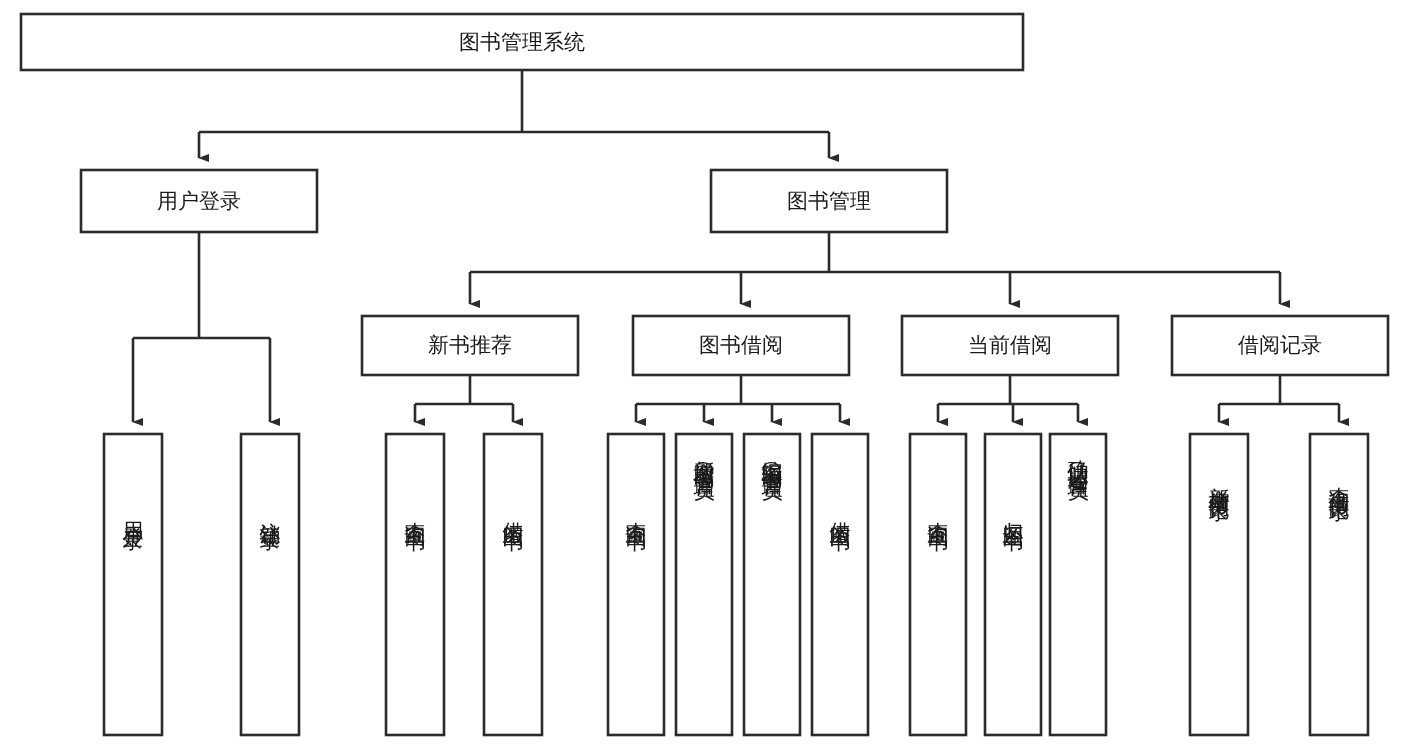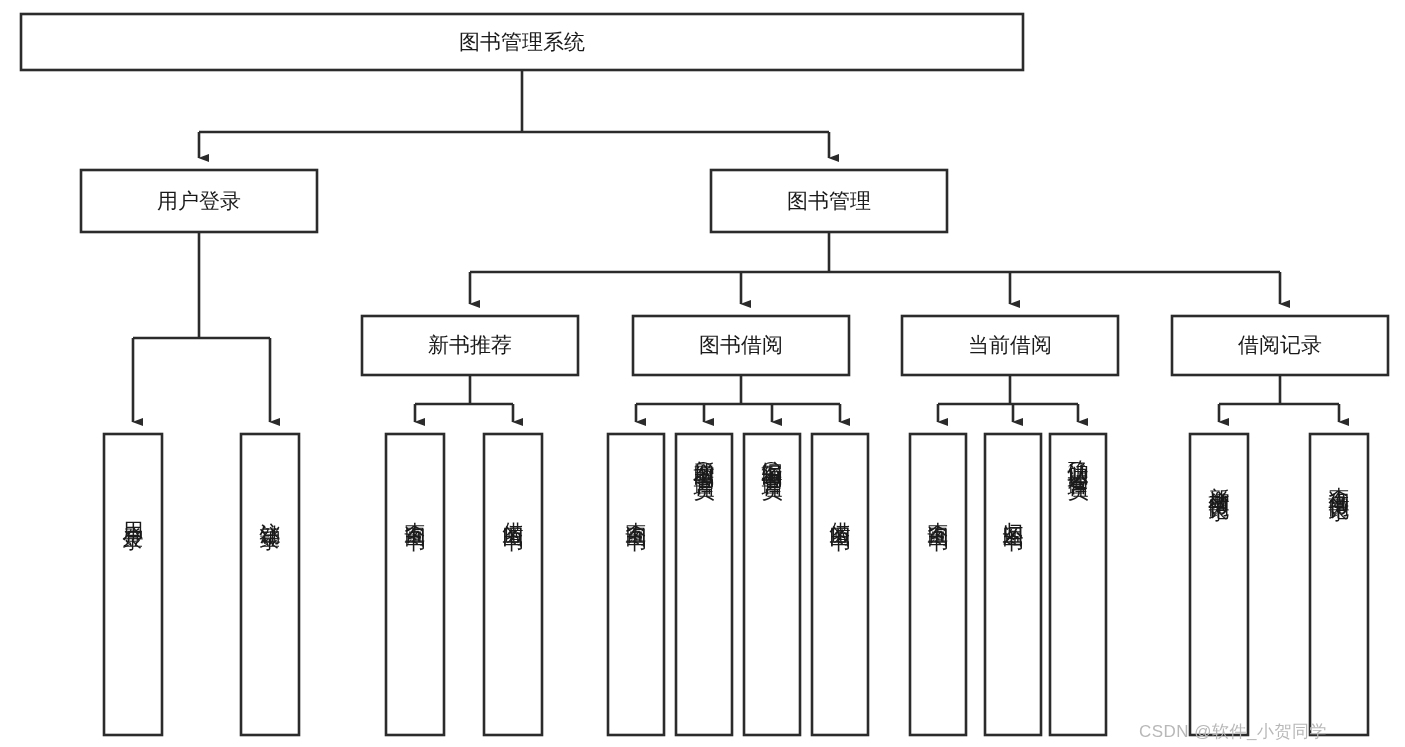--- a/index.html
+++ b/index.html
@@ -11,21 +11,20 @@
     width: 1405px;
     height: 747px;
     font-family: "Liberation Sans", "DejaVu Sans", sans-serif;
     overflow: hidden;
   }
   #diagram-root {
     position: relative;
     width: 1311px;
     height: 747px;
     background: #ffffff;
-    padding-left: 24px;
   }
   svg#flow-svg {
     position: absolute;
     left: 0;
     top: 0;
     width: 1405px;
     height: 747px;
     display: block;
   }
   .node-box {
@@ -171,14 +170,13 @@
   <div class="node-label-v" style="left:626px; top:505px;">查询图书</div>
   <div class="node-label-v" style="left:694px; top:443px;">新增图书（管理员）</div>
   <div class="node-label-v" style="left:762px; top:443px;">编辑图书（管理员）</div>
   <div class="node-label-v" style="left:830px; top:505px;">借阅图书</div>
   <div class="node-label-v" style="left:928px; top:505px;">查询图书</div>
   <div class="node-label-v" style="left:1003px; top:505px;">归还图书</div>
   <div class="node-label-v" style="left:1068px; top:443px;">确认归还（管理员）</div>
   <div class="node-label-v" style="left:1209px; top:470px;">新增借阅记录</div>
   <div class="node-label-v" style="left:1329px; top:470px;">查询借阅记录</div>
 
-  <div class="watermark">CSDN @软件_小贺同学</div>
 </div>
 
 </body></html>

